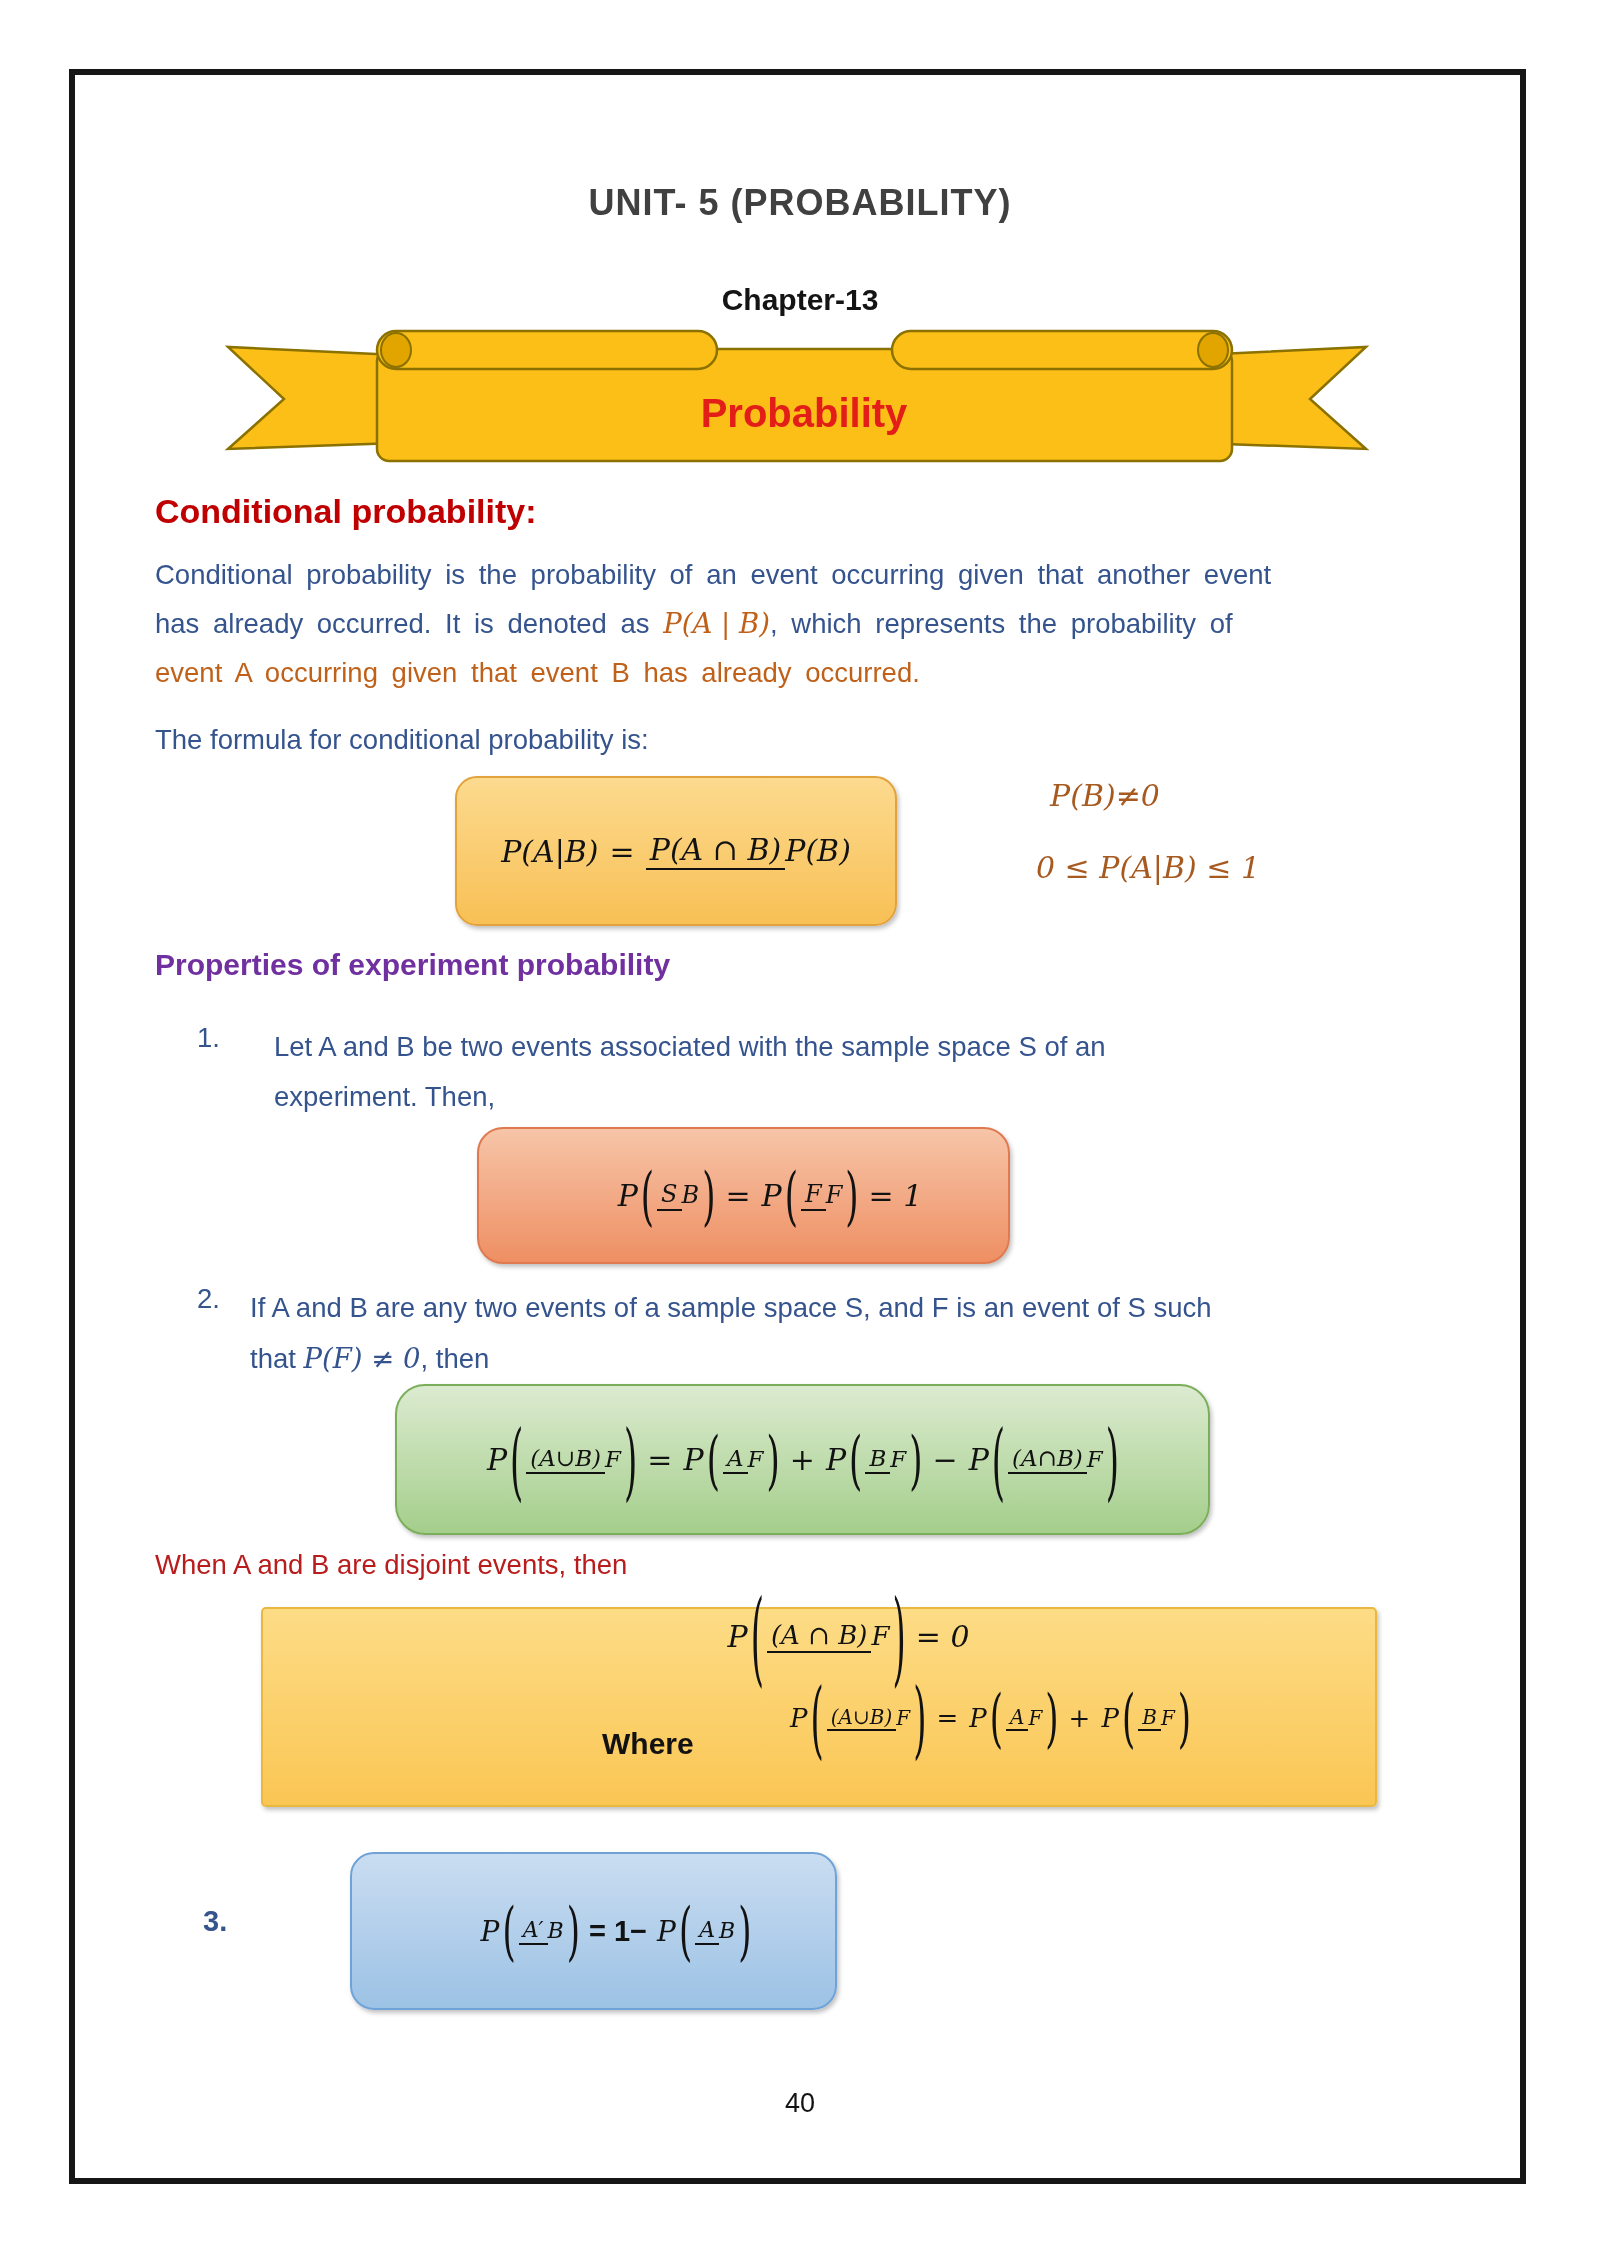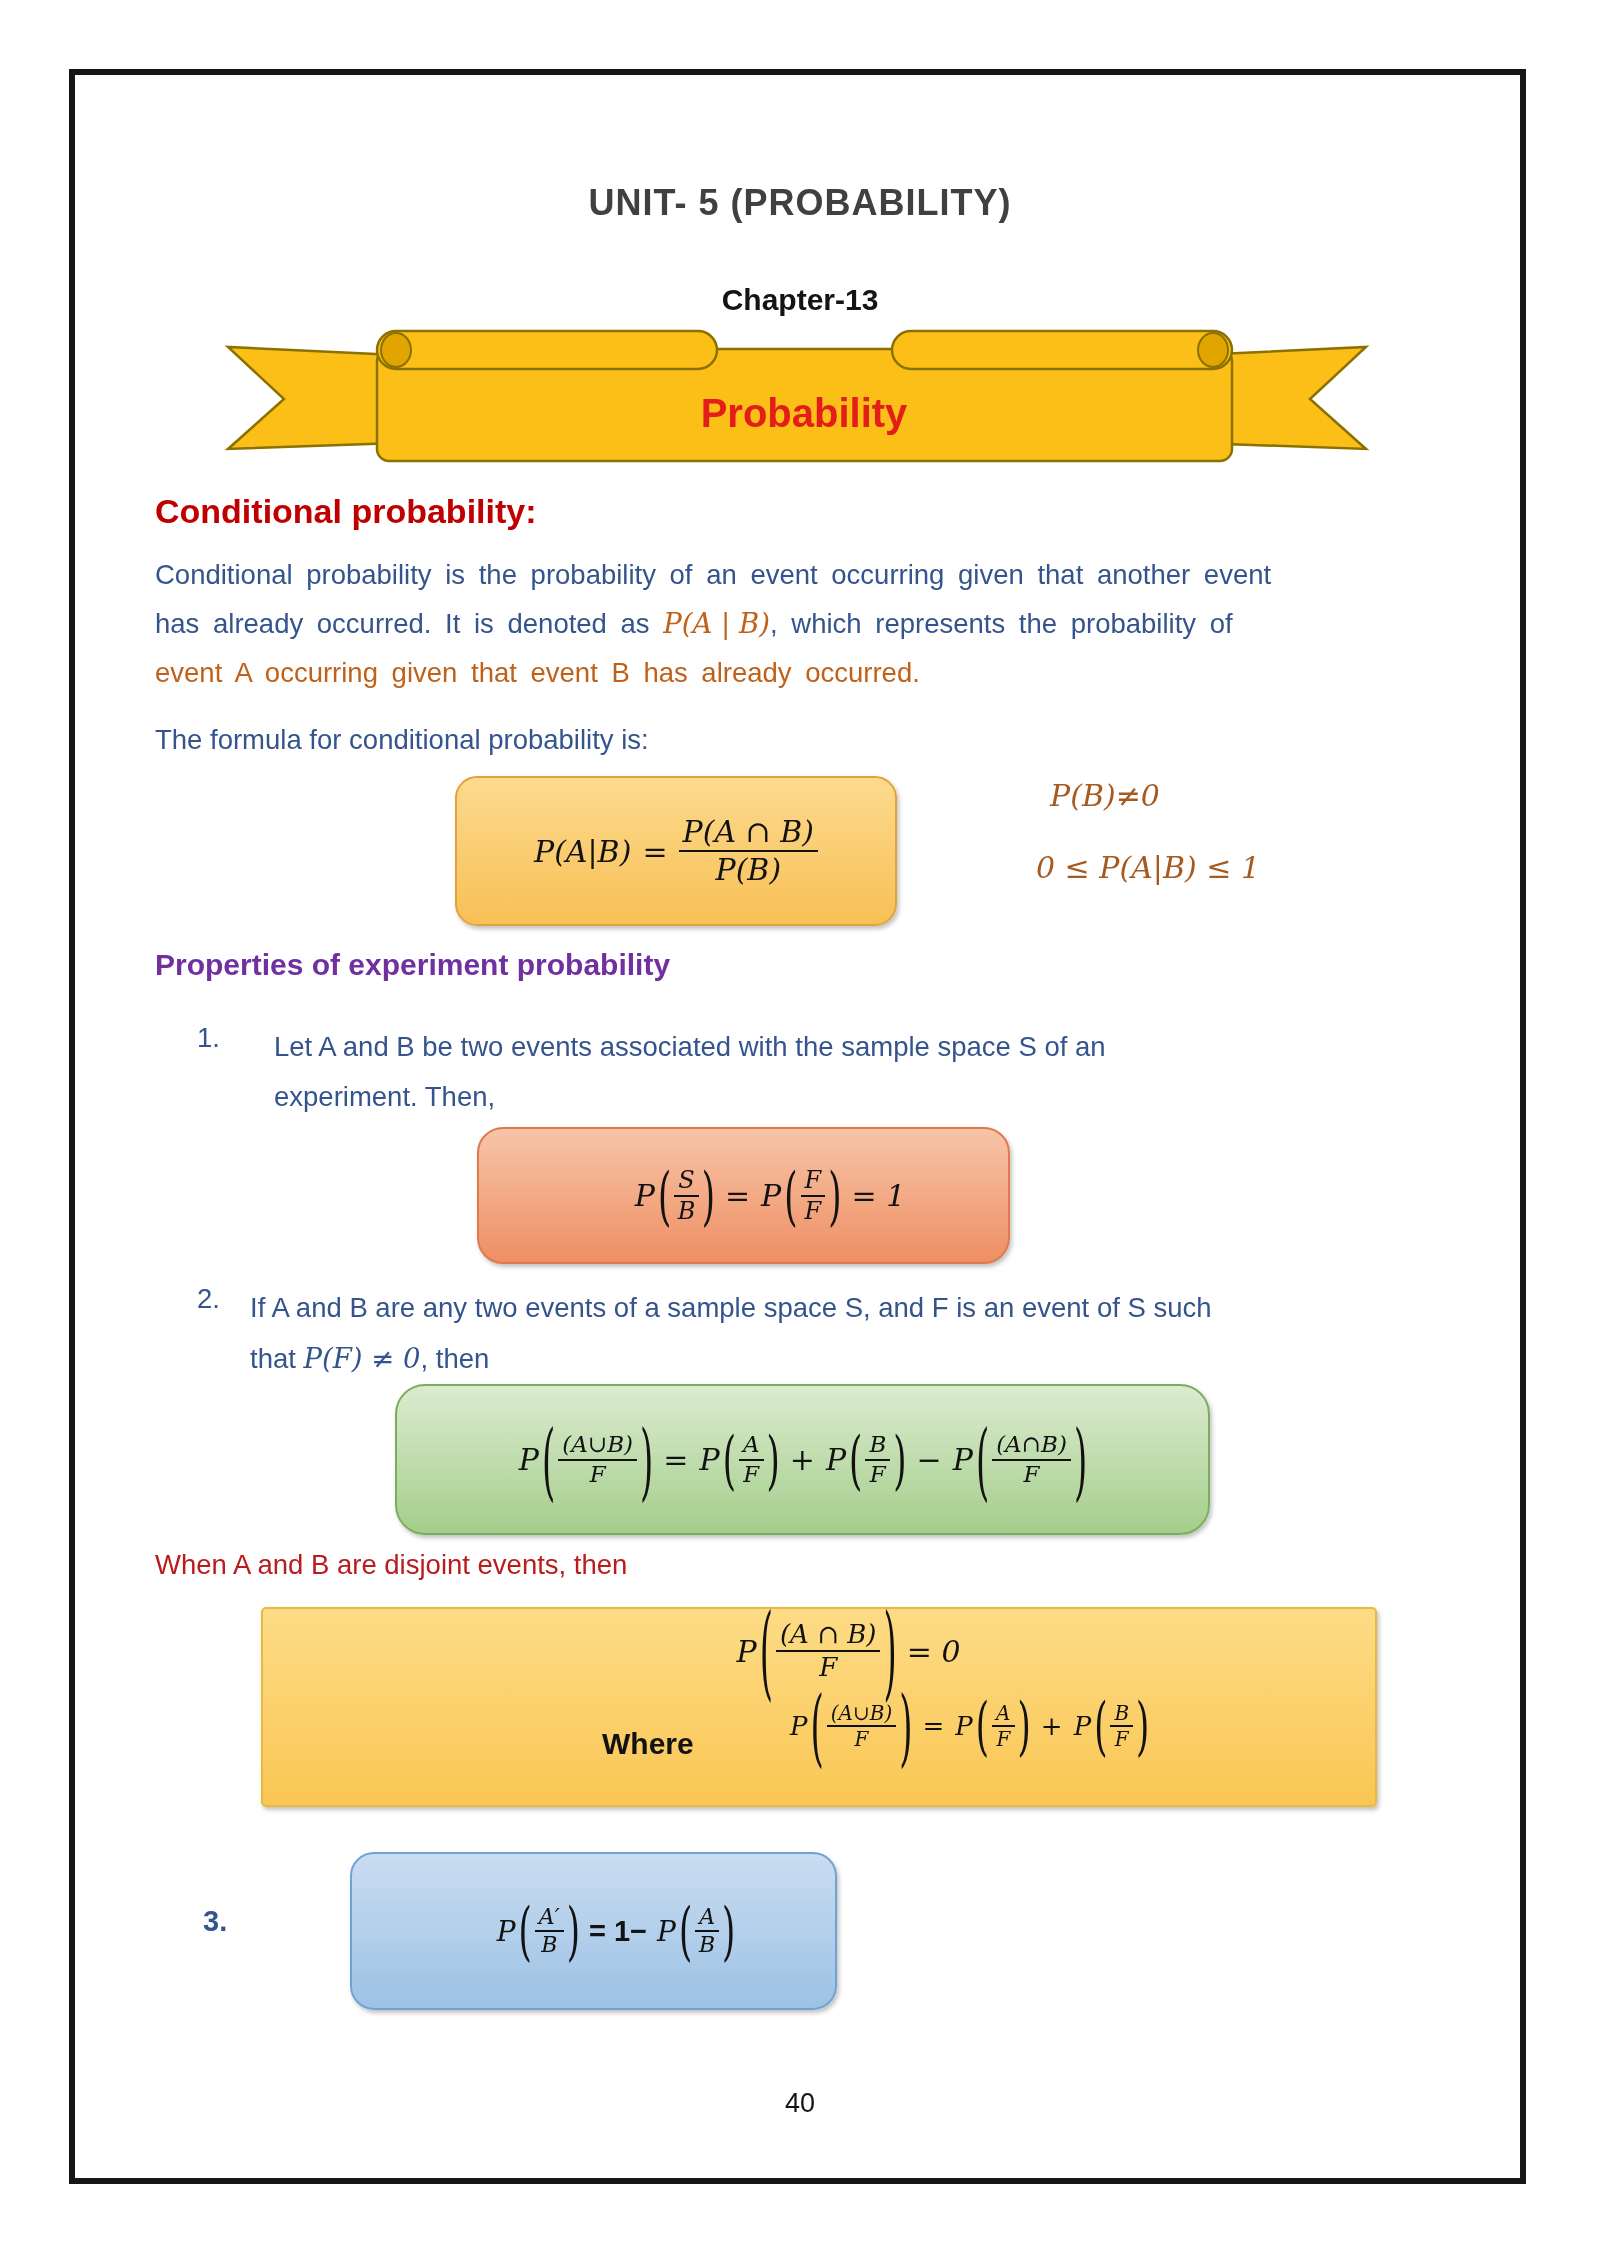--- a/index.html
+++ b/index.html
@@ -38,21 +38,21 @@
         font-family:"DejaVu Serif",serif;font-size:30px;color:#121212;}
   .formula .mi{font-style:italic;margin:0 2px;}
   .formula .mo{margin:0 9px;font-style:italic;}
   .formula .bo{font-family:"Liberation Sans",sans-serif;font-weight:bold;
         font-style:normal;font-size:29px;margin:0 8px;}
   .formula .pa{display:inline-block;font-style:normal;font-size:34px;line-height:1;
         margin:0 1px;transform-origin:center;}
   .formula .p1{transform:scaleY(1.85);}
   .formula .p2{transform:scaleY(2.5);}
   .formula .p3{transform:scaleY(3.0);}
-  .frac{display:inline-flex;flex-direction:column;align-items:center;
+  .frac{display:inline-flex;align-items:center;
         font-size:23px;line-height:1.2;margin:0 2px;font-style:italic;}
   .frac .num{border-bottom:2.5px solid #111;padding:0 4px;}
   .f1 .frac{font-size:30px;}
   .f-red .frac{font-size:24px;}
   .f-yel1 .frac{font-size:26px;}
   .f-yel2 .frac{font-size:20px;}
   .f-yel2{font-size:26px;}
   .f-blue .frac{font-size:22px;}
   .f-blue{font-size:28px;}
   .conds{font-family:"DejaVu Serif",serif;font-style:italic;font-size:30px;color:#A75A20;}

